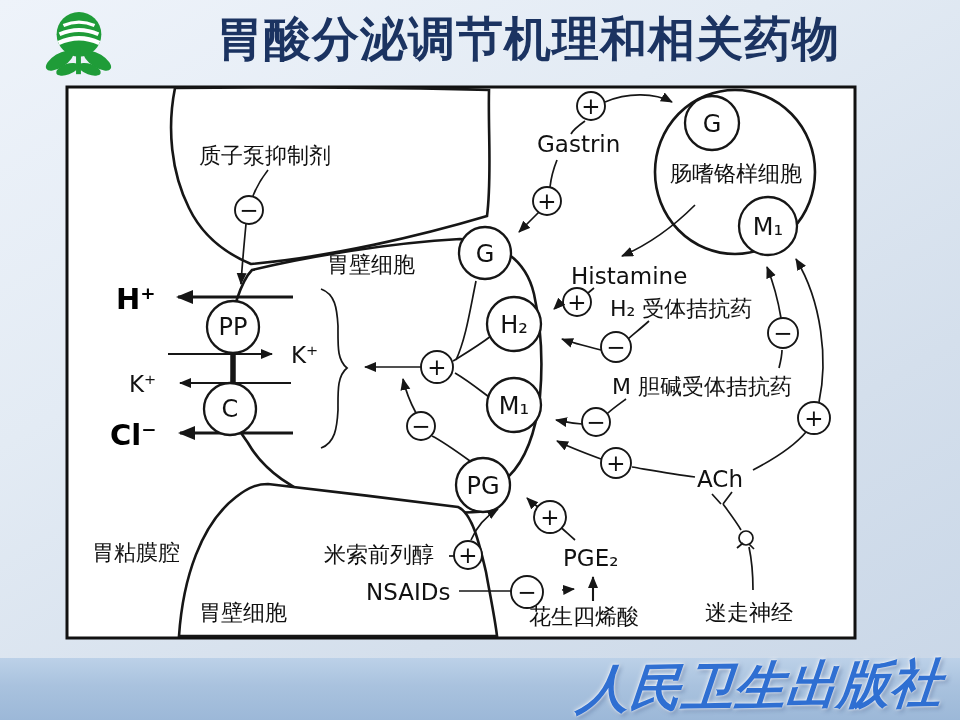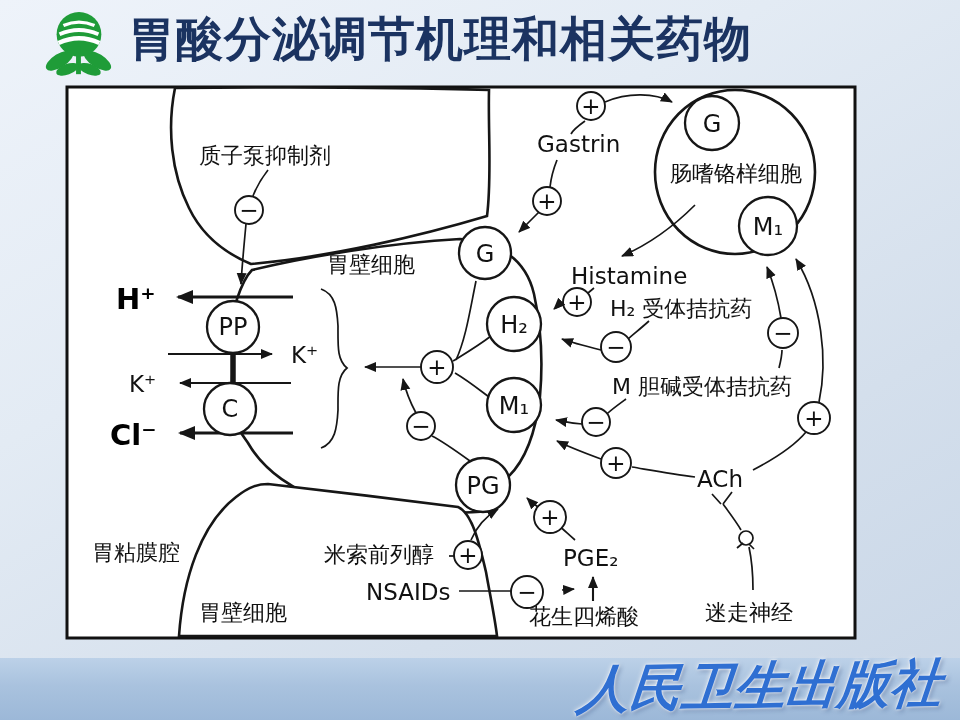--- a/index.html
+++ b/index.html
@@ -1,18 +1,18 @@
 <!DOCTYPE html>
 <html><head>
 <meta charset="utf-8">
 <style>
   html,body{margin:0;padding:0;}
   body{width:960px;height:720px;overflow:hidden;font-family:"DejaVu Sans","Liberation Sans",sans-serif;}
   .slide{position:relative;width:960px;height:720px;
-    background:linear-gradient(150deg,#eef3fa 0%,#e3ebf4 35%,#d4dfec 70%,#c8d6e7 100%);}
+    background:linear-gradient(150deg,#eef3fa 0%,#e3ebf4 35%,#d4dfec 70%,#c8d6e7 100%);text-align:center;}
   
   .logo{position:absolute;left:33px;top:10px;width:90px;height:70px;}
   .title{position:absolute;left:128px;top:8px;width:800px;height:64px;
     font-size:47px;font-weight:bold;color:#1b3361;letter-spacing:1px;
     font-family:"DejaVu Sans",sans-serif;white-space:nowrap;}
   
   .diagram-svg{position:absolute;left:0;top:0;width:960px;height:720px;}
   
   .footer-band{position:absolute;left:0;top:658px;width:960px;height:62px;
     background:linear-gradient(180deg,#bcd1e8 0%,#a9c2de 45%,#9cb8d8 100%);}

